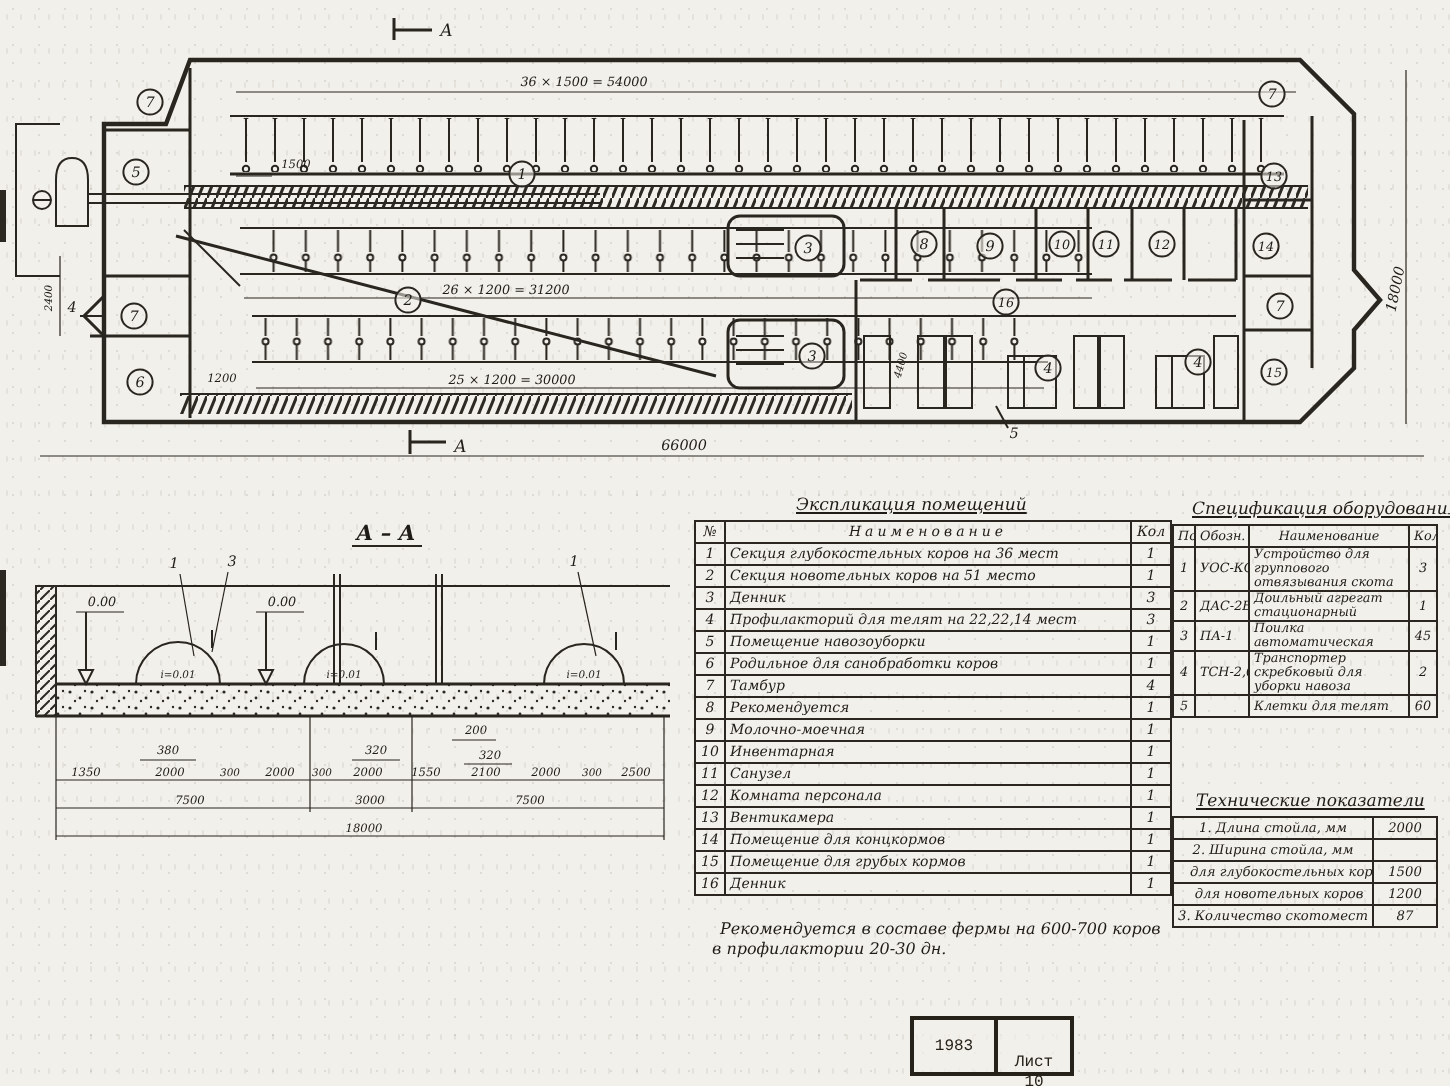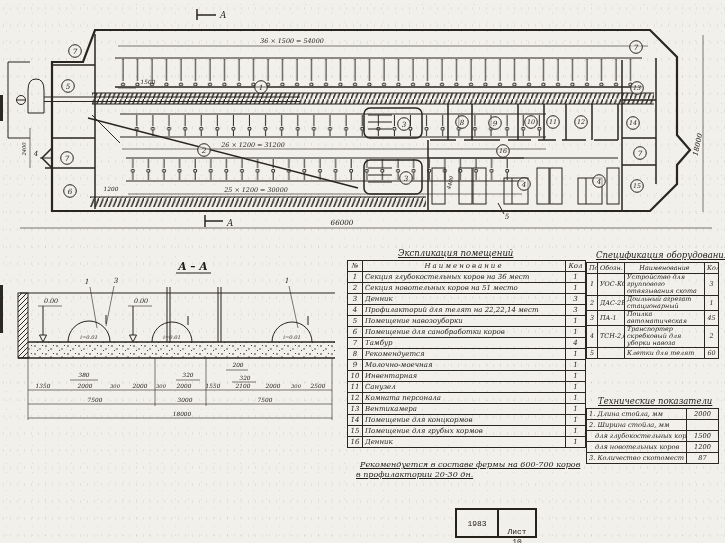--- a/index.html
+++ b/index.html
@@ -26,23 +26,23 @@
   svg .circ{stroke:#29251f;stroke-width:1;fill:rgba(242,240,234,.55)}
   
   .tbl{position:absolute;border-collapse:collapse;table-layout:fixed;}
   .tbl td{border:1px solid #2b2620;padding:0 2px;overflow:hidden;
           font:italic 7px "DejaVu Serif",serif;white-space:nowrap;height:10px;line-height:10px;}
   .tbl td.num{text-align:center;}
   .tbl-title{position:absolute;font:italic 8.5px "DejaVu Serif",serif;
              text-decoration:underline;white-space:nowrap;}
   .eq td{font-size:6.4px;line-height:7px;}
   .eq td.name{white-space:normal;}
-  .tech td{font-size:6.6px;}
+  .tech td{font-size:6.6px;text-align:center;}
   .indent{padding-left:8px !important;}
-  .note{position:absolute;font:italic 8px "DejaVu Serif",serif;line-height:10px;white-space:nowrap;text-decoration:underline;}
+  .note{position:absolute;font:italic 8px "DejaVu Serif",serif;line-height:10px;white-space:nowrap;}
   
   .tb{position:absolute;display:flex;border:2px solid #262219;background:rgba(242,240,234,.7);
       font-family:"Liberation Mono",monospace;font-size:8px;color:#262219;}
   .tb .cell{display:flex;flex-direction:column;align-items:center;justify-content:center;}
   .tb .year{width:40px;border-right:2px solid #262219;justify-content:center;}
   .tb .ttl{width:186px;border-right:2px solid #262219;text-align:center;line-height:10px;}
   .tb .sheet{width:36px;line-height:10px;margin-top:27px;}
   .artifact{position:absolute;background:#2b2721;}
 </style>
 </head>
@@ -424,21 +424,21 @@
           <td>Профилакторий для телят на 22,22,14 мест</td>
           <td class="num">3</td>
         </tr>
   <tr>
           <td class="num">5</td>
           <td>Помещение навозоуборки</td>
           <td class="num">1</td>
         </tr>
   <tr>
           <td class="num">6</td>
-          <td>Помещение для санобработки коров</td>
+          <td>Родильное для санобработки коров</td>
           <td class="num">1</td>
         </tr>
   <tr>
           <td class="num">7</td>
           <td>Тамбур</td>
           <td class="num">4</td>
         </tr>
   <tr>
           <td class="num">8</td>
           <td>Рекомендуется</td>

